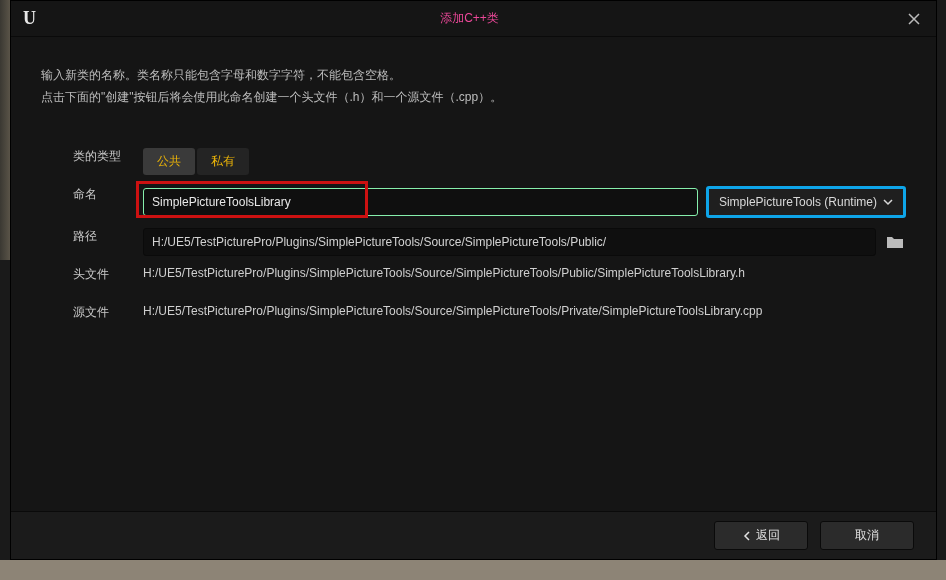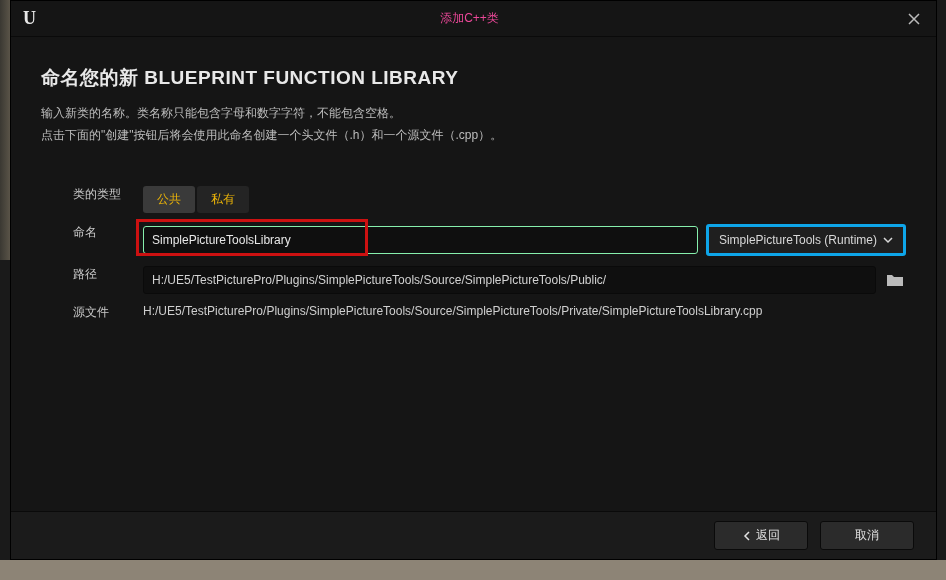--- a/index.html
+++ b/index.html
@@ -226,23 +226,20 @@
     <div class="logo">U</div>
     <div class="titlebar-title">添加C++类</div>
     <div class="close-btn">
       <svg viewBox="0 0 12 12">
           <path d="M1 1 L11 11 M11 1 L1 11" stroke="currentColor" stroke-width="1.5" fill="none"></path>
         </svg>
     </div>
   </div>
 
   <div class="content">
-    <div class="page-title">
-      <span>命名您的新 </span><span>BLUEPRINT FUNCTION LIBRARY</span>
-    </div>
     <div class="page-desc">
       <div>输入新类的名称。类名称只能包含字母和数字字符，不能包含空格。</div>
       <div>点击下面的"创建"按钮后将会使用此命名创建一个头文件（.h）和一个源文件（.cpp）。</div>
     </div>
 
     <div class="form-row">
       <div class="form-label">类的类型</div>
       <div class="tabs">
         <div class="tab active">公共</div>
         <div class="tab">私有</div>
@@ -268,20 +265,24 @@
       <div class="input-wrap">
         <input class="path-input" type="text" value="H:/UE5/TestPicturePro/Plugins/SimplePictureTools/Source/SimplePictureTools/Public/" style="">
         <div class="folder-icon">
           <svg viewBox="0 0 18 14">
               <path d="M1 2 h5 l2 2 h9 v9 h-16 z" fill="currentColor"></path>
             </svg>
         </div>
       </div>
     </div>
 
+    <div class="form-row">
+      <div class="form-label">头文件</div>
+      <div class="path-value">H:/UE5/TestPicturePro/Plugins/SimplePictureTools/Source/SimplePictureTools/Public/SimplePictureToolsLibrary.h</div>
+    </div>
 
     <div class="form-row">
       <div class="form-label">源文件</div>
       <div class="path-value">H:/UE5/TestPicturePro/Plugins/SimplePictureTools/Source/SimplePictureTools/Private/SimplePictureToolsLibrary.cpp</div>
     </div>
 
     <div class="spacer"></div>
   </div>
 
   <div class="footer">

